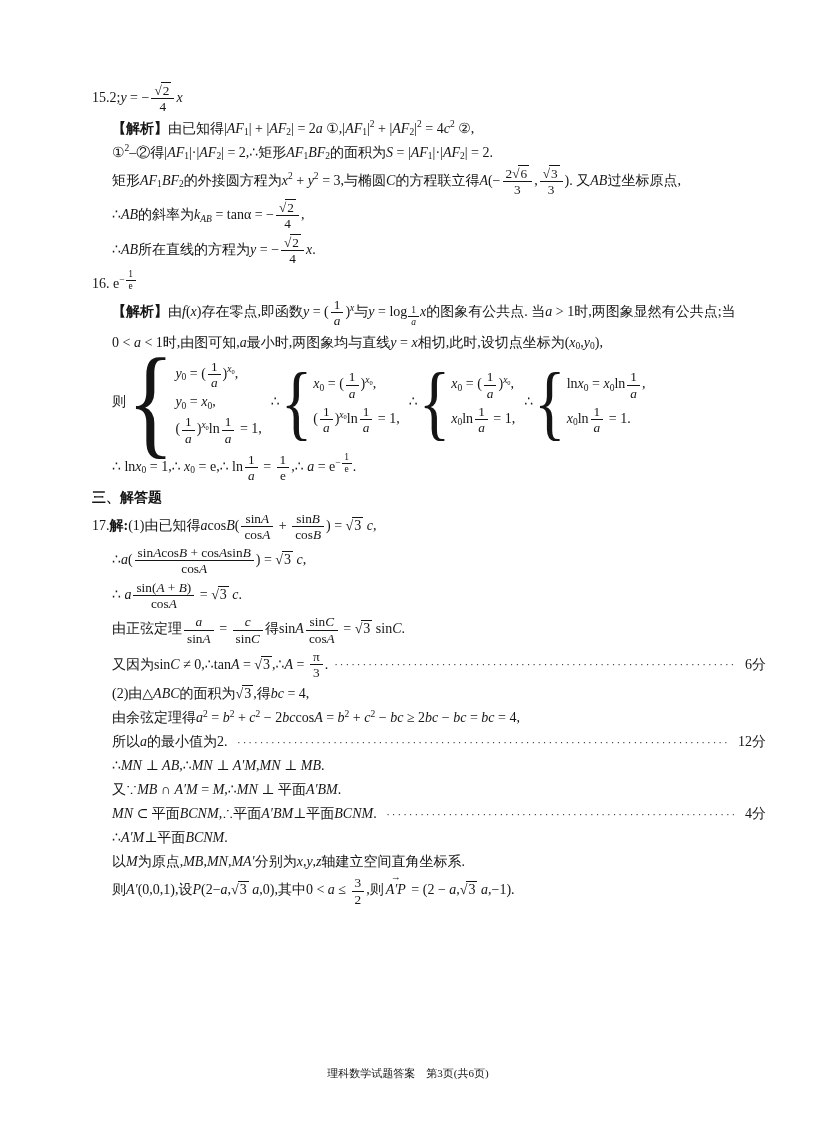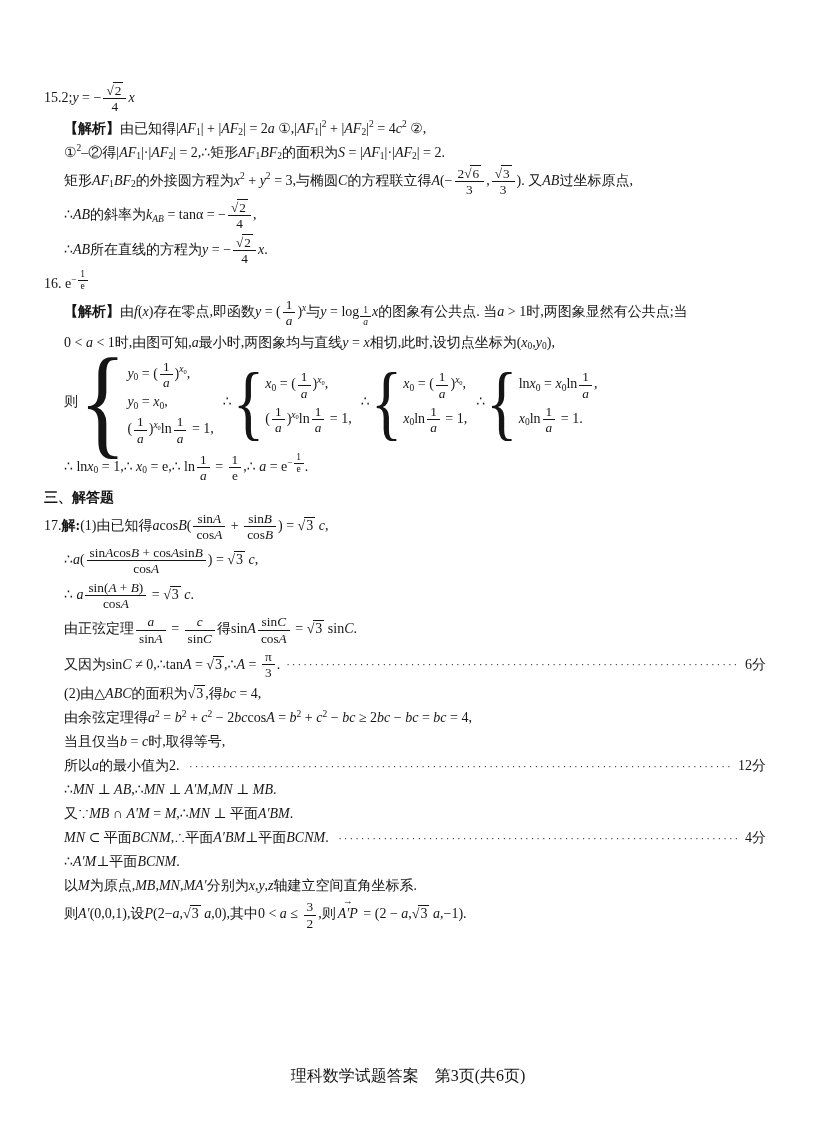--- a/index.html
+++ b/index.html
@@ -1,19 +1,19 @@
 <!DOCTYPE html>
 <html><head>
 <meta charset="utf-8">
 <style>
   html,body{margin:0;padding:0;background:#e8e8e8;}
   .page{width:816px;height:1145px;background:#ffffff;position:relative;overflow:hidden;
         font-family:"Liberation Serif","DejaVu Serif",serif;color:#151515;font-size:14px;
         margin:0 auto;}
-  .doc{padding:80px 50px 0 44px;}
+  .doc{padding:80px 50px 0 92px;}
   .line{margin:3px 0;white-space:pre-wrap;line-height:1.5;}
   .ind1{padding-left:20px;}
   .fx{display:flex;align-items:center;white-space:pre;}
   .fx>*{flex:0 0 auto;text-align:right;}
   .tx{font-style:normal;}
   .it{font-style:italic;}
   .bd{font-weight:bold;}
   .sup{display:inline-block;font-size:0.68em;vertical-align:0.55em;line-height:1;}
   .sub{display:inline-block;font-size:0.68em;vertical-align:-0.25em;line-height:1;}
   .sup .f,.sub .f{font-size:1em;margin:0 1px;}
@@ -29,21 +29,21 @@
   .br{font-weight:400;line-height:0.85;transform:scaleY(1.25);transform-origin:center;
       margin-right:1px;}
   .rows{display:inline-block;}
   .row{display:block;white-space:pre;margin:3px 0;line-height:1.3;}
   .ld{flex:1 1 auto;overflow:hidden;white-space:nowrap;letter-spacing:2px;
       font-size:11px;margin:0 8px 0 6px;color:#222;}
   .sp{display:inline-block;}
   .vec{display:inline-block;position:relative;margin:0 2px;}
   .ar{position:absolute;left:0;right:0;top:-0.78em;text-align:center;font-size:0.72em;
       line-height:1;}
-  .footer{position:absolute;left:0;right:0;top:1062px;text-align:center;font-size:16px;
+  .footer{position:absolute;left:0;right:0;top:1062px;text-align:center;font-size:11px;
           background:#fff;padding:4px 0;}
 </style>
 </head>
 <body>
 
 <div class="page">
   <div class="doc">
       <div class="line ind0"><span class="tx">15.2;</span><span class="it">y</span><span class="tx"> = −</span><span class="f"><span class="fn"><span class="sq"><span class="rd">√</span><span class="rc"><span class="tx">2</span></span></span></span><span class="fd"><span class="tx">4</span></span></span><span class="it">x</span></div>
       <div class="line ind1"><span class="bd">【解析】</span><span class="tx">由已知得|</span><span class="it">AF</span><span class="sub"><span class="tx">1</span></span><span class="tx">| + |</span><span class="it">AF</span><span class="sub"><span class="tx">2</span></span><span class="tx">| = 2</span><span class="it">a</span><span class="tx"> ①,|</span><span class="it">AF</span><span class="sub"><span class="tx">1</span></span><span class="tx">|</span><span class="sup"><span class="tx">2</span></span><span class="tx"> + |</span><span class="it">AF</span><span class="sub"><span class="tx">2</span></span><span class="tx">|</span><span class="sup"><span class="tx">2</span></span><span class="tx"> = 4</span><span class="it">c</span><span class="sup"><span class="tx">2</span></span><span class="tx"> ②,</span></div>
       <div class="line ind1"><span class="tx">①</span><span class="sup"><span class="tx">2</span></span><span class="tx">–②得|</span><span class="it">AF</span><span class="sub"><span class="tx">1</span></span><span class="tx">|·|</span><span class="it">AF</span><span class="sub"><span class="tx">2</span></span><span class="tx">| = 2,∴矩形</span><span class="it">AF</span><span class="sub"><span class="tx">1</span></span><span class="it">BF</span><span class="sub"><span class="tx">2</span></span><span class="tx">的面积为</span><span class="it">S</span><span class="tx"> = |</span><span class="it">AF</span><span class="sub"><span class="tx">1</span></span><span class="tx">|·|</span><span class="it">AF</span><span class="sub"><span class="tx">2</span></span><span class="tx">| = 2.</span></div>
@@ -56,21 +56,20 @@
       <div class="line ind1"><span class="tx">则</span><span class="cs"><span class="br" style="font-size: 7.05em;">{</span><span class="rows"><span class="row"><span class="it">y</span><span class="sub"><span class="tx">0</span></span><span class="tx"> = (</span><span class="f"><span class="fn"><span class="tx">1</span></span><span class="fd"><span class="it">a</span></span></span><span class="tx">)</span><span class="sup"><span class="it">x</span><span class="sub"><span class="tx">0</span></span></span><span class="tx">,</span></span><span class="row"><span class="it">y</span><span class="sub"><span class="tx">0</span></span><span class="tx"> = </span><span class="it">x</span><span class="sub"><span class="tx">0</span></span><span class="tx">,</span></span><span class="row"><span class="tx">(</span><span class="f"><span class="fn"><span class="tx">1</span></span><span class="fd"><span class="it">a</span></span></span><span class="tx">)</span><span class="sup"><span class="it">x</span><span class="sub"><span class="tx">0</span></span></span><span class="tx">ln</span><span class="f"><span class="fn"><span class="tx">1</span></span><span class="fd"><span class="it">a</span></span></span><span class="tx"> = 1,</span></span></span></span><span class="sp" style="width: 8px;"></span><span class="tx">∴</span><span class="cs"><span class="br" style="font-size: 4.7em;">{</span><span class="rows"><span class="row"><span class="it">x</span><span class="sub"><span class="tx">0</span></span><span class="tx"> = (</span><span class="f"><span class="fn"><span class="tx">1</span></span><span class="fd"><span class="it">a</span></span></span><span class="tx">)</span><span class="sup"><span class="it">x</span><span class="sub"><span class="tx">0</span></span></span><span class="tx">,</span></span><span class="row"><span class="tx">(</span><span class="f"><span class="fn"><span class="tx">1</span></span><span class="fd"><span class="it">a</span></span></span><span class="tx">)</span><span class="sup"><span class="it">x</span><span class="sub"><span class="tx">0</span></span></span><span class="tx">ln</span><span class="f"><span class="fn"><span class="tx">1</span></span><span class="fd"><span class="it">a</span></span></span><span class="tx"> = 1,</span></span></span></span><span class="sp" style="width: 8px;"></span><span class="tx">∴</span><span class="cs"><span class="br" style="font-size: 4.7em;">{</span><span class="rows"><span class="row"><span class="it">x</span><span class="sub"><span class="tx">0</span></span><span class="tx"> = (</span><span class="f"><span class="fn"><span class="tx">1</span></span><span class="fd"><span class="it">a</span></span></span><span class="tx">)</span><span class="sup"><span class="it">x</span><span class="sub"><span class="tx">0</span></span></span><span class="tx">,</span></span><span class="row"><span class="it">x</span><span class="sub"><span class="tx">0</span></span><span class="tx">ln</span><span class="f"><span class="fn"><span class="tx">1</span></span><span class="fd"><span class="it">a</span></span></span><span class="tx"> = 1,</span></span></span></span><span class="sp" style="width: 8px;"></span><span class="tx">∴</span><span class="cs"><span class="br" style="font-size: 4.7em;">{</span><span class="rows"><span class="row"><span class="tx">ln</span><span class="it">x</span><span class="sub"><span class="tx">0</span></span><span class="tx"> = </span><span class="it">x</span><span class="sub"><span class="tx">0</span></span><span class="tx">ln</span><span class="f"><span class="fn"><span class="tx">1</span></span><span class="fd"><span class="it">a</span></span></span><span class="tx">,</span></span><span class="row"><span class="it">x</span><span class="sub"><span class="tx">0</span></span><span class="tx">ln</span><span class="f"><span class="fn"><span class="tx">1</span></span><span class="fd"><span class="it">a</span></span></span><span class="tx"> = 1.</span></span></span></span></div>
       <div class="line ind1"><span class="tx">∴ ln</span><span class="it">x</span><span class="sub"><span class="tx">0</span></span><span class="tx"> = 1,∴ </span><span class="it">x</span><span class="sub"><span class="tx">0</span></span><span class="tx"> = e,∴ ln</span><span class="f"><span class="fn"><span class="tx">1</span></span><span class="fd"><span class="it">a</span></span></span><span class="tx"> = </span><span class="f"><span class="fn"><span class="tx">1</span></span><span class="fd"><span class="tx">e</span></span></span><span class="tx">,∴ </span><span class="it">a</span><span class="tx"> = e</span><span class="sup"><span class="tx">−</span><span class="f"><span class="fn"><span class="tx">1</span></span><span class="fd"><span class="tx">e</span></span></span></span><span class="tx">.</span></div>
       <div class="line ind0"><span class="bd">三、解答题</span></div>
       <div class="line ind0"><span class="tx">17.</span><span class="bd">解:</span><span class="tx">(1)由已知得</span><span class="it">a</span><span class="tx">cos</span><span class="it">B</span><span class="tx">(</span><span class="f"><span class="fn"><span class="tx">sin</span><span class="it">A</span></span><span class="fd"><span class="tx">cos</span><span class="it">A</span></span></span><span class="tx"> + </span><span class="f"><span class="fn"><span class="tx">sin</span><span class="it">B</span></span><span class="fd"><span class="tx">cos</span><span class="it">B</span></span></span><span class="tx">) = </span><span class="sq"><span class="rd">√</span><span class="rc"><span class="tx">3</span></span></span><span class="tx"> </span><span class="it">c</span><span class="tx">,</span></div>
       <div class="line ind1"><span class="tx">∴</span><span class="it">a</span><span class="tx">(</span><span class="f"><span class="fn"><span class="tx">sin</span><span class="it">A</span><span class="tx">cos</span><span class="it">B</span><span class="tx"> + cos</span><span class="it">A</span><span class="tx">sin</span><span class="it">B</span></span><span class="fd"><span class="tx">cos</span><span class="it">A</span></span></span><span class="tx">) = </span><span class="sq"><span class="rd">√</span><span class="rc"><span class="tx">3</span></span></span><span class="tx"> </span><span class="it">c</span><span class="tx">,</span></div>
       <div class="line ind1"><span class="tx">∴ </span><span class="it">a</span><span class="f"><span class="fn"><span class="tx">sin(</span><span class="it">A</span><span class="tx"> + </span><span class="it">B</span><span class="tx">)</span></span><span class="fd"><span class="tx">cos</span><span class="it">A</span></span></span><span class="tx"> = </span><span class="sq"><span class="rd">√</span><span class="rc"><span class="tx">3</span></span></span><span class="tx"> </span><span class="it">c</span><span class="tx">.</span></div>
       <div class="line ind1"><span class="tx">由正弦定理</span><span class="f"><span class="fn"><span class="it">a</span></span><span class="fd"><span class="tx">sin</span><span class="it">A</span></span></span><span class="tx"> = </span><span class="f"><span class="fn"><span class="it">c</span></span><span class="fd"><span class="tx">sin</span><span class="it">C</span></span></span><span class="tx">得sin</span><span class="it">A</span><span class="f"><span class="fn"><span class="tx">sin</span><span class="it">C</span></span><span class="fd"><span class="tx">cos</span><span class="it">A</span></span></span><span class="tx"> = </span><span class="sq"><span class="rd">√</span><span class="rc"><span class="tx">3</span></span></span><span class="tx"> sin</span><span class="it">C</span><span class="tx">.</span></div>
       <div class="line ind1 fx"><span class="tx">又因为sin</span><span class="it">C</span><span class="tx"> ≠ 0,∴tan</span><span class="it">A</span><span class="tx"> = </span><span class="sq"><span class="rd">√</span><span class="rc"><span class="tx">3</span></span></span><span class="tx">,∴</span><span class="it">A</span><span class="tx"> = </span><span class="f"><span class="fn"><span class="tx">π</span></span><span class="fd"><span class="tx">3</span></span></span><span class="tx">.</span><span class="ld">································································································································································</span><span class="tx">6分</span></div>
       <div class="line ind1"><span class="tx">(2)由△</span><span class="it">ABC</span><span class="tx">的面积为</span><span class="sq"><span class="rd">√</span><span class="rc"><span class="tx">3</span></span></span><span class="tx">,得</span><span class="it">bc</span><span class="tx"> = 4,</span></div>
       <div class="line ind1"><span class="tx">由余弦定理得</span><span class="it">a</span><span class="sup"><span class="tx">2</span></span><span class="tx"> = </span><span class="it">b</span><span class="sup"><span class="tx">2</span></span><span class="tx"> + </span><span class="it">c</span><span class="sup"><span class="tx">2</span></span><span class="tx"> − 2</span><span class="it">bc</span><span class="tx">cos</span><span class="it">A</span><span class="tx"> = </span><span class="it">b</span><span class="sup"><span class="tx">2</span></span><span class="tx"> + </span><span class="it">c</span><span class="sup"><span class="tx">2</span></span><span class="tx"> − </span><span class="it">bc</span><span class="tx"> ≥ 2</span><span class="it">bc</span><span class="tx"> − </span><span class="it">bc</span><span class="tx"> = </span><span class="it">bc</span><span class="tx"> = 4,</span></div>
-      <div class="line ind1"><span class="tx">当且仅当</span><span class="it">b</span><span class="tx"> = </span><span class="it">c</span><span class="tx">时,取得等号,</span></div>
       <div class="line ind1 fx"><span class="tx">所以</span><span class="it">a</span><span class="tx">的最小值为2. </span><span class="ld">································································································································································</span><span class="tx">12分</span></div>
       <div class="line ind1"><span class="tx">∴</span><span class="it">MN</span><span class="tx"> ⊥ </span><span class="it">AB</span><span class="tx">,∴</span><span class="it">MN</span><span class="tx"> ⊥ </span><span class="it">A′M</span><span class="tx">,</span><span class="it">MN</span><span class="tx"> ⊥ </span><span class="it">MB</span><span class="tx">.</span></div>
       <div class="line ind1"><span class="tx">又∵</span><span class="it">MB</span><span class="tx"> ∩ </span><span class="it">A′M</span><span class="tx"> = </span><span class="it">M</span><span class="tx">,∴</span><span class="it">MN</span><span class="tx"> ⊥ 平面</span><span class="it">A′BM</span><span class="tx">.</span></div>
       <div class="line ind1 fx"><span class="it">MN</span><span class="tx"> ⊂ 平面</span><span class="it">BCNM</span><span class="tx">,∴平面</span><span class="it">A′BM</span><span class="tx">⊥平面</span><span class="it">BCNM</span><span class="tx">. </span><span class="ld">································································································································································</span><span class="tx">4分</span></div>
       <div class="line ind1"><span class="tx">∴</span><span class="it">A′M</span><span class="tx">⊥平面</span><span class="it">BCNM</span><span class="tx">.</span></div>
       <div class="line ind1"><span class="tx">以</span><span class="it">M</span><span class="tx">为原点,</span><span class="it">MB</span><span class="tx">,</span><span class="it">MN</span><span class="tx">,</span><span class="it">MA′</span><span class="tx">分别为</span><span class="it">x</span><span class="tx">,</span><span class="it">y</span><span class="tx">,</span><span class="it">z</span><span class="tx">轴建立空间直角坐标系.</span></div>
       <div class="line ind1"><span class="tx">则</span><span class="it">A′</span><span class="tx">(0,0,1),设</span><span class="it">P</span><span class="tx">(2−</span><span class="it">a</span><span class="tx">,</span><span class="sq"><span class="rd">√</span><span class="rc"><span class="tx">3</span></span></span><span class="tx"> </span><span class="it">a</span><span class="tx">,0),其中0 &lt; </span><span class="it">a</span><span class="tx"> ≤ </span><span class="f"><span class="fn"><span class="tx">3</span></span><span class="fd"><span class="tx">2</span></span></span><span class="tx">,则</span><span class="vec"><span class="ar">→</span><span class="it">A′P</span></span><span class="tx"> = (2 − </span><span class="it">a</span><span class="tx">,</span><span class="sq"><span class="rd">√</span><span class="rc"><span class="tx">3</span></span></span><span class="tx"> </span><span class="it">a</span><span class="tx">,−1).</span></div>
     </div>
   <div class="footer">理科数学试题答案　第3页(共6页)</div>
 </div>

